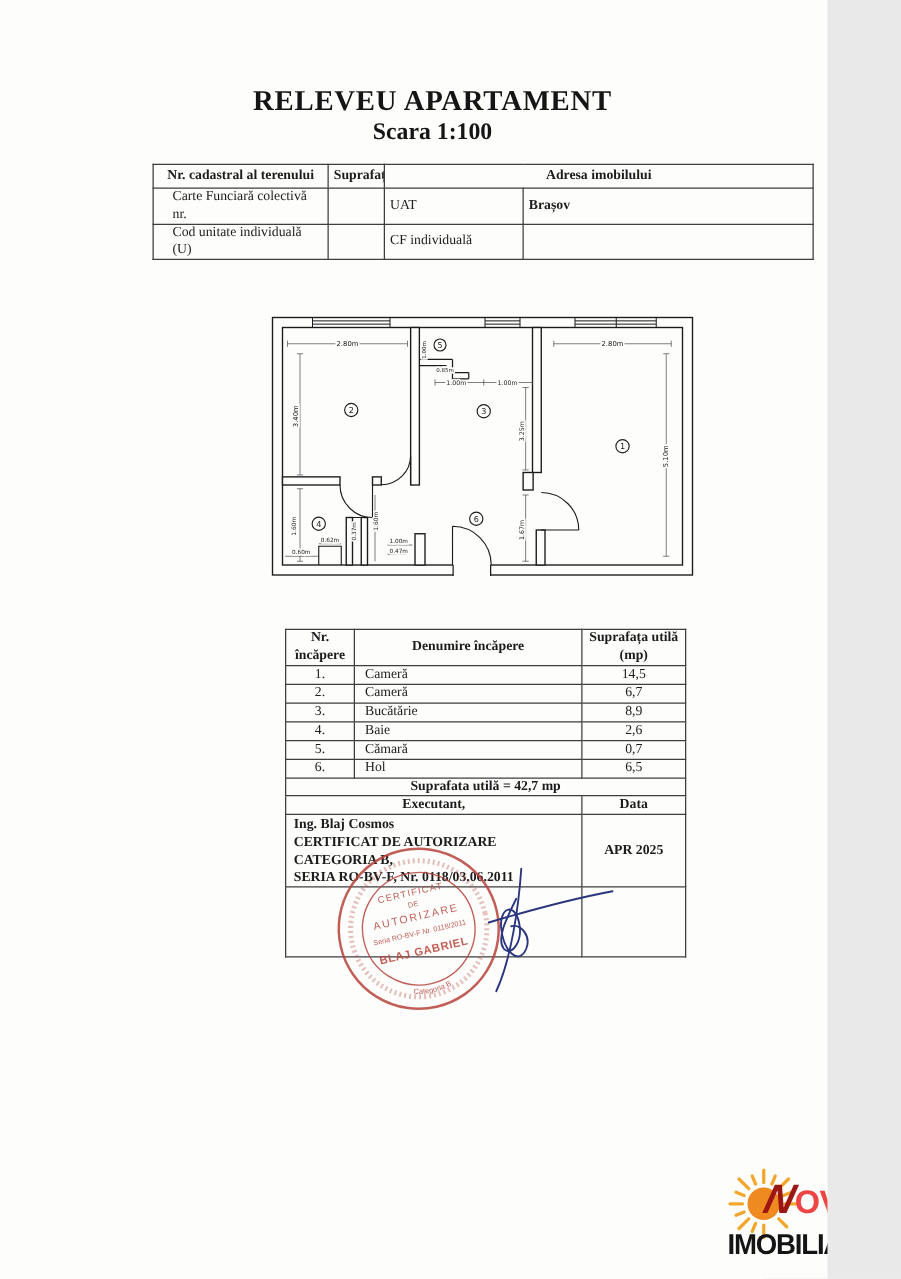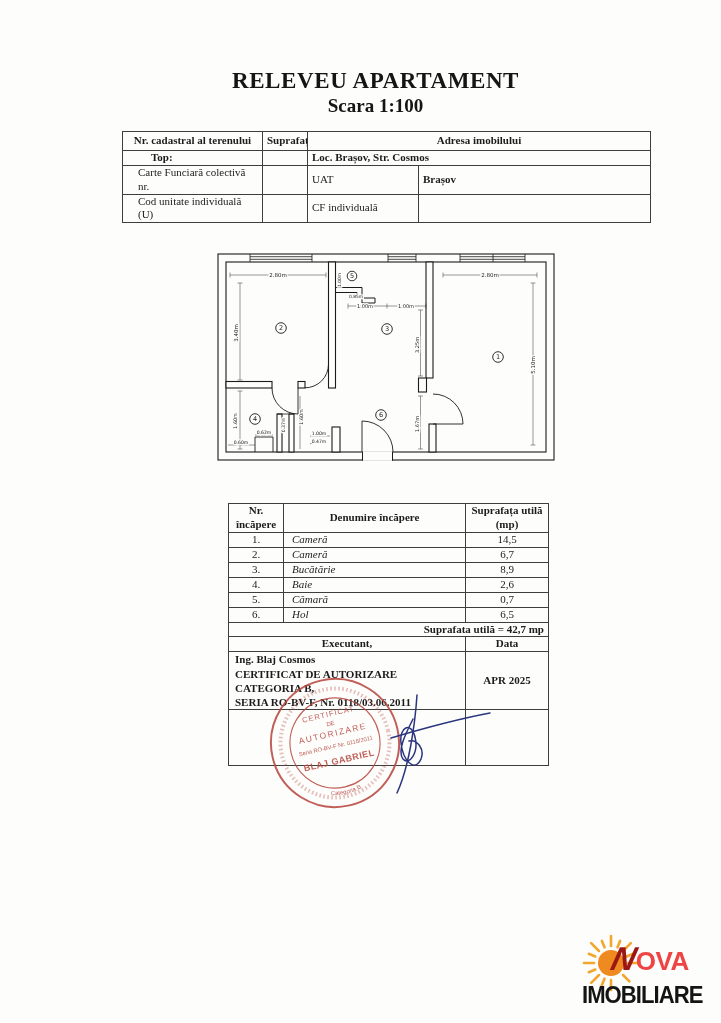--- a/index.html
+++ b/index.html
@@ -1,39 +1,39 @@
 <!DOCTYPE html>
 <html><head>
 <meta charset="utf-8">
 <style>
   html,body{margin:0;padding:0;background:#e9e9e9;}
-  .page{position:relative;width:721px;height:1023px;background:#fdfdfc;overflow:hidden;
+  .page{position:relative;width:662px;height:1023px;background:#fdfdfc;overflow:hidden;
         font-family:"Liberation Serif",serif;color:#151515;}
   
   .title{position:absolute;top:68px;left:0;right:0;text-align:center;transform:translateX(15px);}
   .title .t1{font-size:23px;font-weight:bold;letter-spacing:.6px;}
   .title .t2{font-size:19px;font-weight:bold;margin-top:1px;}
   
   table{border-collapse:collapse;position:absolute;table-layout:fixed;border-radius:17px;}
   td{border:1px solid #3e3e3e;font-size:11px;line-height:1.25;padding:0 4px;overflow:hidden;
      color:#1c1c1c;vertical-align:middle;}
   .cad{left:122px;top:131px;width:528px;}
   .cad td{height:14px;}
   .cad tr.hd td{height:18px;font-weight:bold;text-align:center;}
   .cad .lbl{padding-left:15px;}
   .cad .topcell{font-weight:bold;padding-left:28px;}
   .cad .bold{font-weight:bold;}
   
   .rooms{left:228px;top:503px;width:320px;}
   .rooms tr.hd td{height:25px;font-weight:bold;text-align:center;}
   .rooms td{height:14px;}
   .rooms .nr{text-align:center;}
-  .rooms .nm{padding-left:8px;font-style:italic;}
+  .rooms .nm{padding-left:8px;}
   .rooms .ar{text-align:center;}
-  .rooms .total{font-weight:bold;text-align:right;height:13px;margin-left:33px;}
+  .rooms .total{font-weight:bold;text-align:center;height:13px;margin-left:33px;}
   .rooms .exe{font-weight:bold;text-align:center;height:14px;}
   .rooms .cert{height:48px;font-weight:bold;vertical-align:middle;padding-left:6px;line-height:1.3;}
   .rooms .date{font-weight:bold;text-align:center;}
   .rooms .empty{height:55px;}
   .preline{white-space:pre-line;}
   
   .plan{position:absolute;left:215px;top:251px;}
   .plan text{font-family:"DejaVu Sans",sans-serif;fill:#222;}
   .dimtxt{paint-order:stroke;stroke:#fdfdfc;stroke-width:2.6px;}
   
@@ -65,25 +65,20 @@
         <col style="width:140px">
         <col style="width:45px">
         <col style="width:111px">
         <col style="width:232px">
       </colgroup>
     <tbody>
         <tr class="hd">
       <td>Nr. cadastral al terenului</td>
       <td>Suprafața</td>
       <td colspan="2">Adresa imobilului</td>
-    </tr>
-    <tr>
-      <td class="topcell">Top:</td>
-      <td></td>
-      <td colspan="2" class="bold">Loc. Brașov, Str. Cosmos</td>
     </tr>
     <tr>
       <td class="lbl">Carte Funciară colectivă nr.</td>
       <td></td>
       <td>UAT</td>
       <td class="bold">Brașov</td>
     </tr>
     <tr>
       <td class="lbl">Cod unitate individuală (U)</td>
       <td></td>

